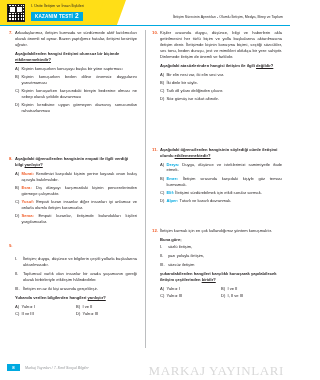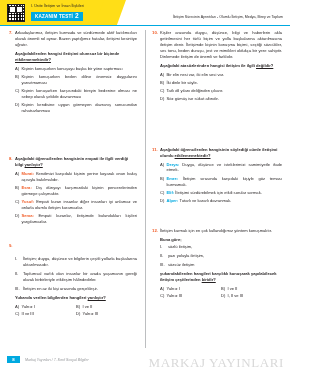--- a/index.html
+++ b/index.html
@@ -219,21 +219,21 @@
     font-size: 4.1px;
     line-height: 1.5;
     margin-bottom: 1.5px;
     display: flex;
   }
   .opt-grid .gopt .gl { flex: 0 0 6.5px; }
 
   
   .footer {
     position: absolute;
-    left: 0; bottom: 8px;
+    left: 0; bottom: 0;
     width: 290px;
     height: 24px;
   }
   .page-badge {
     position: absolute;
     left: 7px; bottom: 9px;
     width: 13px; height: 7.5px;
     background: #00a9e0;
     color: #ffffff;
     font-size: 4.4px;

